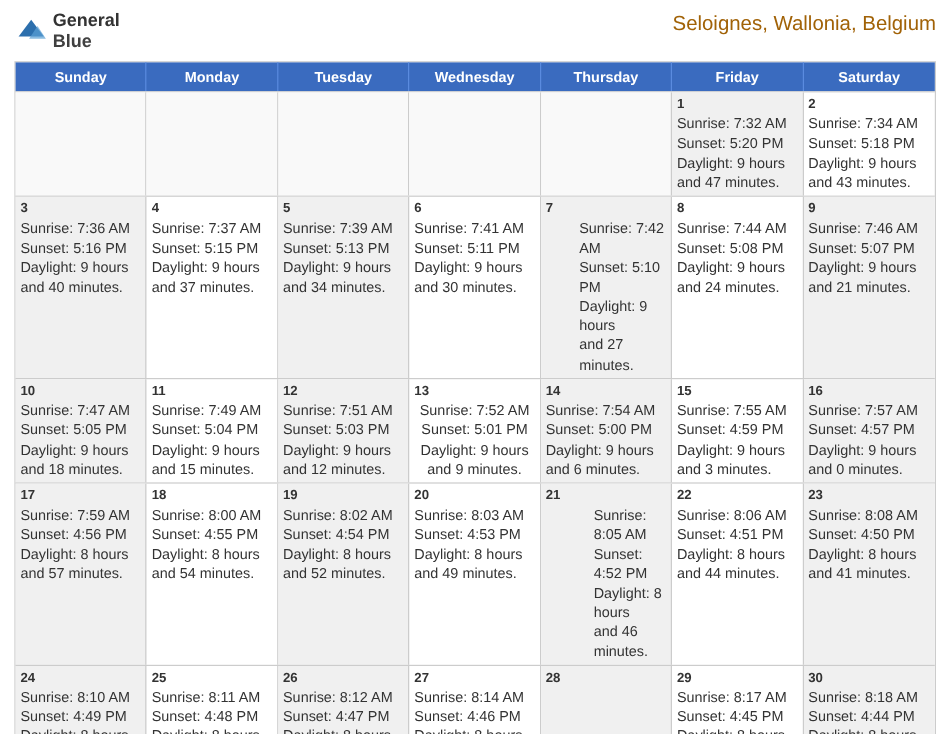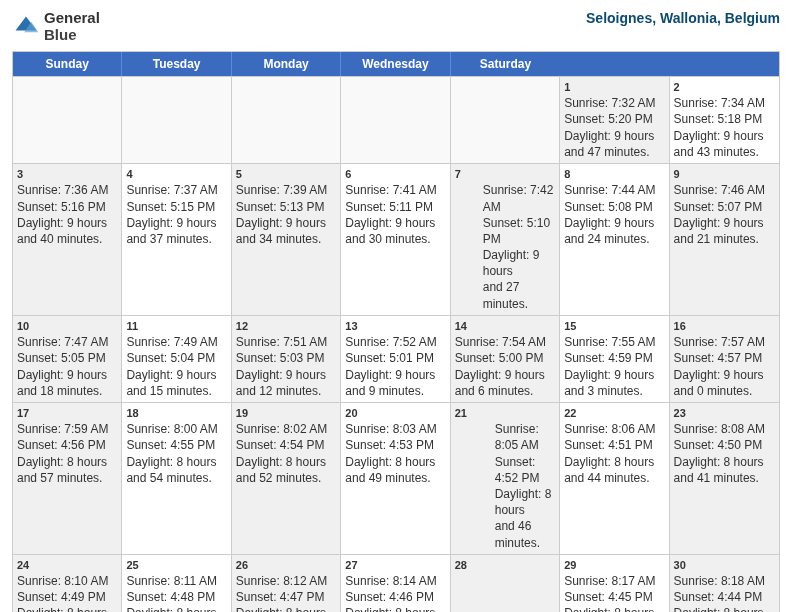--- a/index.html
+++ b/index.html
@@ -50,23 +50,22 @@
     .title-block {
       text-align: right;
     }
     .main-title {
       font-size: 32px;
       font-weight: normal;
       color: #222;
       line-height: 1.1;
     }
     .subtitle {
-      font-size: 14px;
-      color: #0c4a6e;
-      font-weight: bold;
+      font-size: 17px;
+      color: #a16207;
     }
     .calendar {
       flex: 1;
       display: flex;
       flex-direction: column;
       border: 1px solid #ccc;
     }
     .cal-header-row {
       display: grid;
       grid-template-columns: repeat(7, 1fr);
@@ -132,23 +131,25 @@
       </div>
     </div>
     <div class="title-block">
       <div class="subtitle">Seloignes, Wallonia, Belgium</div>
     </div>
   </div>
 
   <div class="calendar">
     <div class="cal-header-row" id="cal-header">
         <div class="cal-header-cell">Sunday</div>
+        <div class="cal-header-cell">Monday</div>
         <div class="cal-header-cell">Tuesday</div>
-        <div class="cal-header-cell">Monday</div>
         <div class="cal-header-cell">Wednesday</div>
+        <div class="cal-header-cell">Thursday</div>
+        <div class="cal-header-cell">Friday</div>
         <div class="cal-header-cell">Saturday</div>
       </div>
     <div class="cal-body" id="cal-body">
         <div class="cal-week">
           <div class="cal-cell empty"></div>
           <div class="cal-cell empty"></div>
           <div class="cal-cell empty"></div>
           <div class="cal-cell empty"></div>
           <div class="cal-cell empty"></div>
           <div class="cal-cell shaded">
@@ -234,21 +235,21 @@
           </div>
           <div class="cal-cell shaded">
             <span class="day-num">12</span>
             <div class="cell-info" style="white-space: pre-line;">Sunrise: 7:51 AM
 Sunset: 5:03 PM
 Daylight: 9 hours
 and 12 minutes.</div>
           </div>
           <div class="cal-cell">
             <span class="day-num">13</span>
-            <div class="cell-info" style="white-space: pre-line;">Sunrise: 7:52 AM
+            <div class="cell-info" style="white-space: pre-line; text-align: center;">Sunrise: 7:52 AM
 Sunset: 5:01 PM
 Daylight: 9 hours
 and 9 minutes.</div>
           </div>
           <div class="cal-cell shaded">
             <span class="day-num">14</span>
             <div class="cell-info" style="white-space: pre-line;">Sunrise: 7:54 AM
 Sunset: 5:00 PM
 Daylight: 9 hours
 and 6 minutes.</div>

